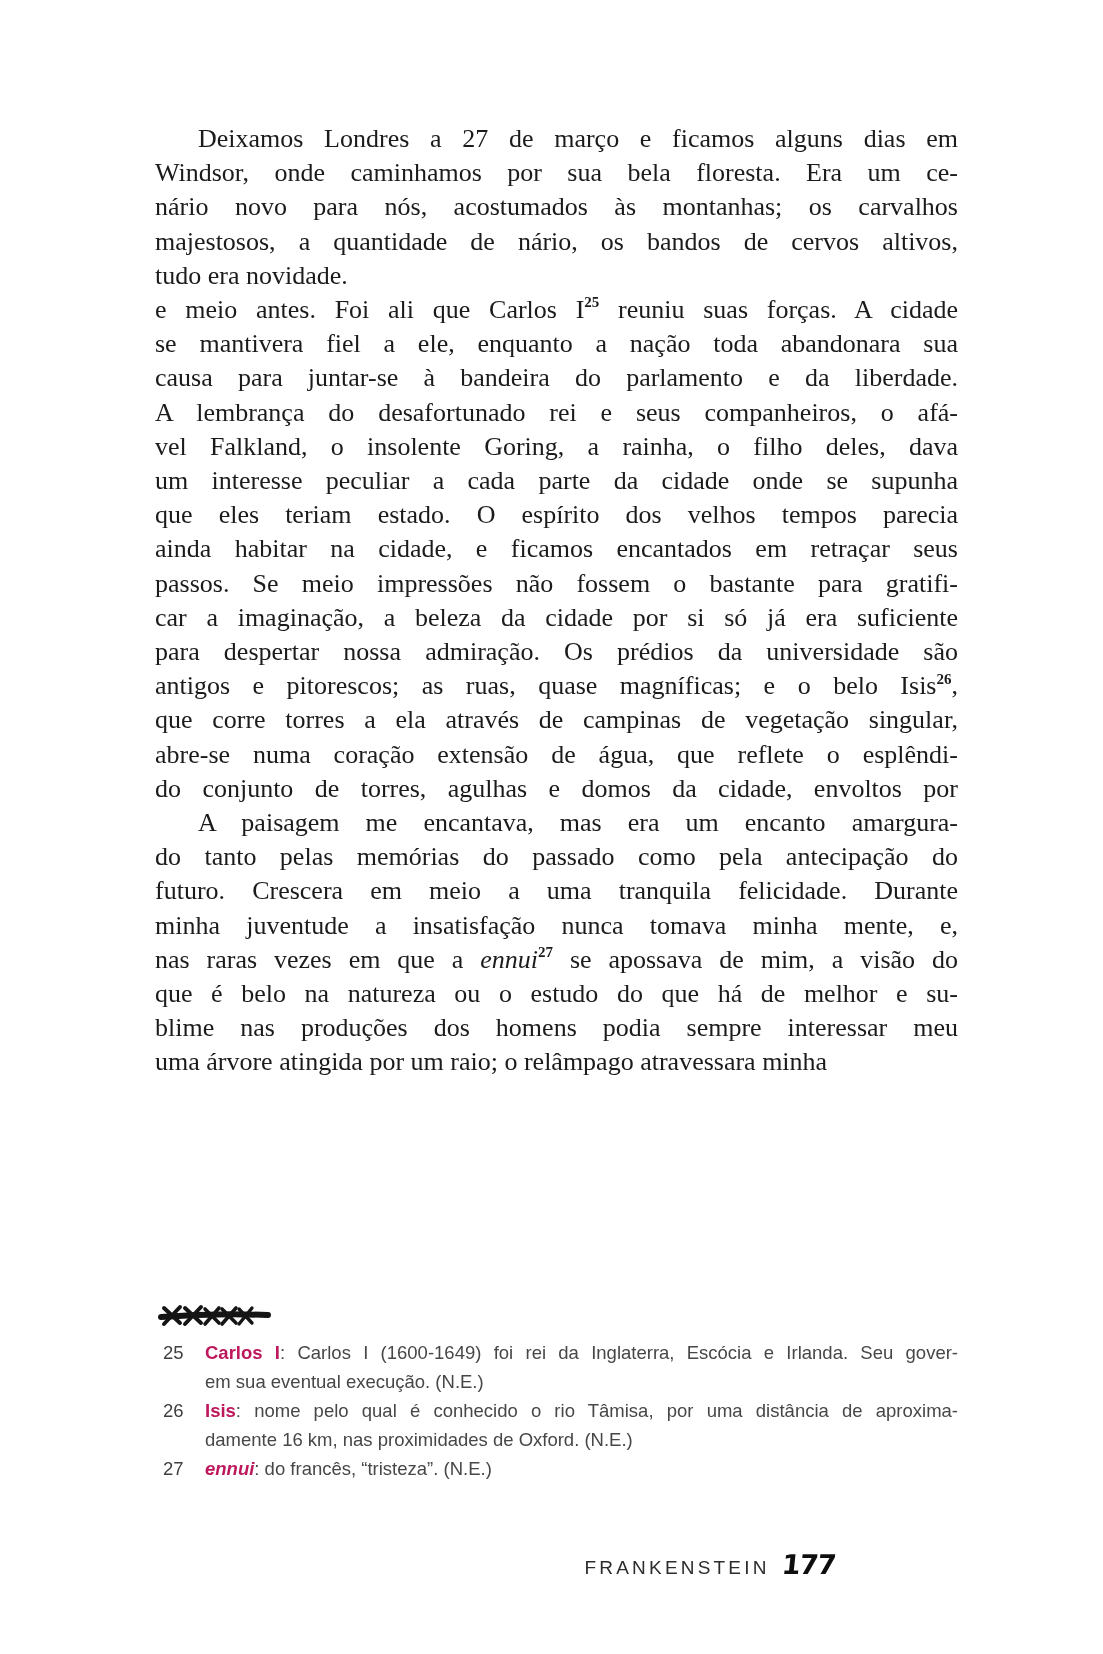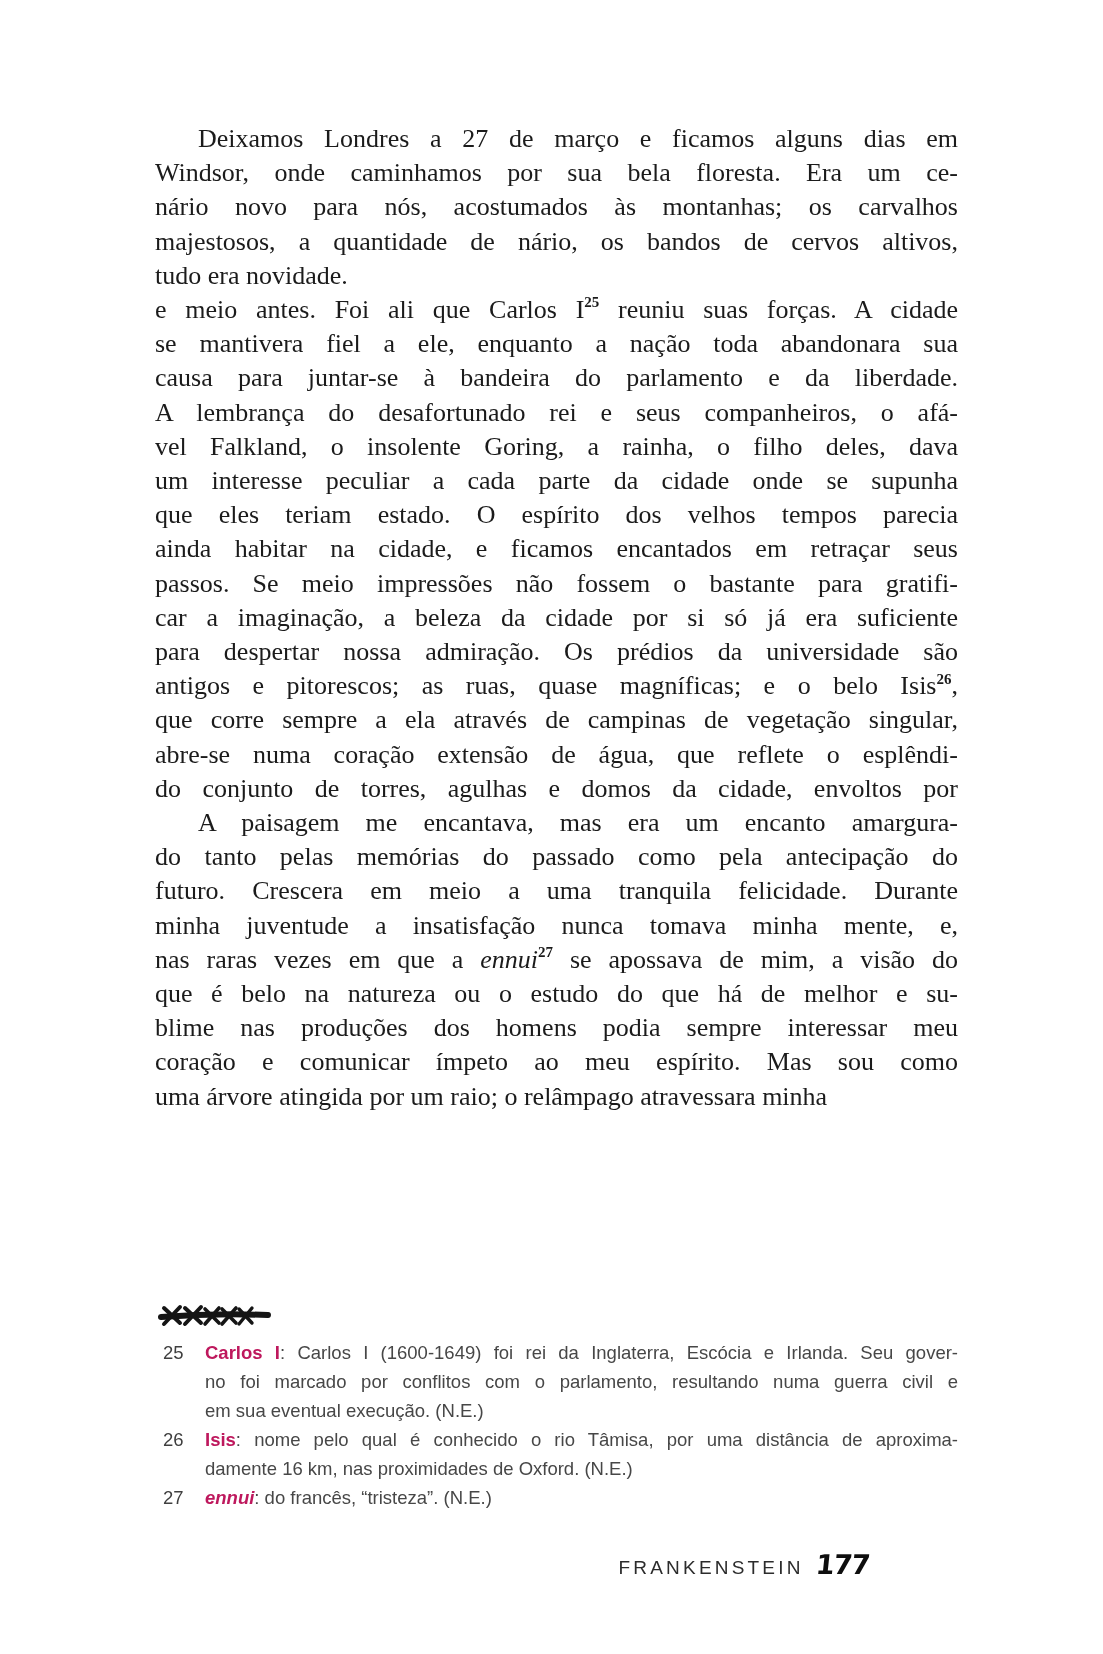--- a/index.html
+++ b/index.html
@@ -62,21 +62,21 @@
   .fn-line {
     text-align: justify;
     text-align-last: justify;
   }
   .fn-line.fn-last { text-align-last: left; }
   .fn-lines b { color: #be185d; font-weight: 700; }
   
   .running-footer {
     position: absolute;
     top: 1549px;
-    right: 128px;
+    right: 162px;
     display: flex;
     align-items: baseline;
     gap: 12px;
     font-family: "Liberation Sans", sans-serif;
   }
   .book-title {
     font-size: 19px;
     letter-spacing: 3.2px;
     color: #2c2c2c;
     font-weight: 400;
@@ -110,54 +110,52 @@
         <div class="line">causa para juntar-se à bandeira do parlamento e da liberdade.</div>
         <div class="line">A lembrança do desafortunado rei e seus companheiros, o afá-</div>
         <div class="line">vel Falkland, o insolente Goring, a rainha, o filho deles, dava</div>
         <div class="line">um interesse peculiar a cada parte da cidade onde se supunha</div>
         <div class="line">que eles teriam estado. O espírito dos velhos tempos parecia</div>
         <div class="line">ainda habitar na cidade, e ficamos encantados em retraçar seus</div>
         <div class="line">passos. Se meio impressões não fossem o bastante para gratifi-</div>
         <div class="line">car a imaginação, a beleza da cidade por si só já era suficiente</div>
         <div class="line">para despertar nossa admiração. Os prédios da universidade são</div>
         <div class="line">antigos e pitorescos; as ruas, quase magníficas; e o belo Isis<sup>26</sup>,</div>
-        <div class="line">que corre sempre a ela através de campinas de vegetação singular,</div>
+        <div class="line">que corre torres a ela através de campinas de vegetação singular,</div>
         <div class="line">abre-se numa coração extensão de água, que reflete o esplêndi-</div>
         <div class="line">do conjunto de torres, agulhas e domos da cidade, envoltos por</div>
       </div>
       <div>
         <div class="line para-first">A paisagem me encantava, mas era um encanto amargura-</div>
         <div class="line">do tanto pelas memórias do passado como pela antecipação do</div>
         <div class="line">futuro. Crescera em meio a uma tranquila felicidade. Durante</div>
         <div class="line">minha juventude a insatisfação nunca tomava minha mente, e,</div>
         <div class="line">nas raras vezes em que a <i>ennui</i><sup>27</sup> se apossava de mim, a visão do</div>
         <div class="line">que é belo na natureza ou o estudo do que há de melhor e su-</div>
         <div class="line">blime nas produções dos homens podia sempre interessar meu</div>
-        <div class="line">coração e comunicar ímpeto ao meu espírito. Mas sou como</div>
         <div class="line para-last">uma árvore atingida por um raio; o relâmpago atravessara minha</div>
       </div>
     </main>
 
   <div class="fn-sep">
     <svg width="115" height="24" viewBox="0 0 115 24" xmlns="http://www.w3.org/2000/svg">
       <path d="M3 14 Q55 10 110 12" stroke="#151515" stroke-width="6" fill="none" stroke-linecap="round"></path>
       <path d="M6 5 L22 20 M22 4 L6 21" stroke="#151515" stroke-width="4" stroke-linecap="round"></path>
       <path d="M27 5 L43 20 M43 4 L27 21" stroke="#151515" stroke-width="4" stroke-linecap="round"></path>
       <path d="M47 6 L61 20 M61 5 L47 21" stroke="#151515" stroke-width="3.6" stroke-linecap="round"></path>
       <path d="M64 6 L78 20 M78 5 L64 21" stroke="#151515" stroke-width="3.6" stroke-linecap="round"></path>
       <path d="M81 6 L94 20 M94 5 L81 21" stroke="#151515" stroke-width="3.4" stroke-linecap="round"></path>
     </svg>
   </div>
 
   <section class="footnotes" id="footnotes">
       <div class="footnote">
         <div class="fn-num">25</div>
         <div class="fn-lines">
           <div class="fn-line"><b>Carlos I</b>: Carlos I (1600-1649) foi rei da Inglaterra, Escócia e Irlanda. Seu gover-</div>
-          <div class="fn-line">no foi marcado por conflitos com o parlamento, resultando numa guerra civil e</div>
           <div class="fn-line fn-last">em sua eventual execução. (N.E.)</div>
         </div>
       </div>
       <div class="footnote">
         <div class="fn-num">26</div>
         <div class="fn-lines">
           <div class="fn-line"><b>Isis</b>: nome pelo qual é conhecido o rio Tâmisa, por uma distância de aproxima-</div>
           <div class="fn-line fn-last">damente 16 km, nas proximidades de Oxford. (N.E.)</div>
         </div>
       </div>

